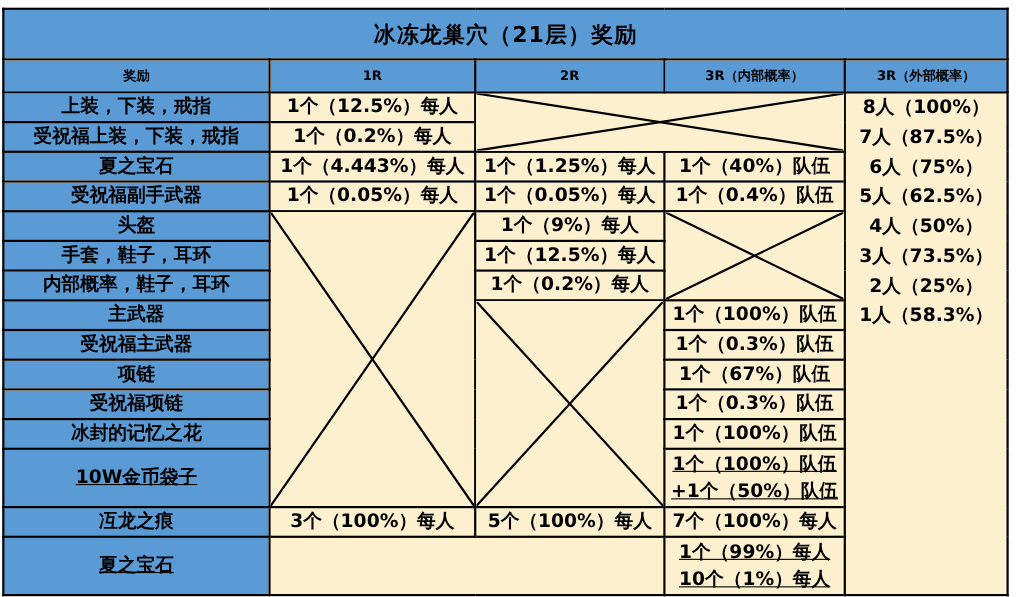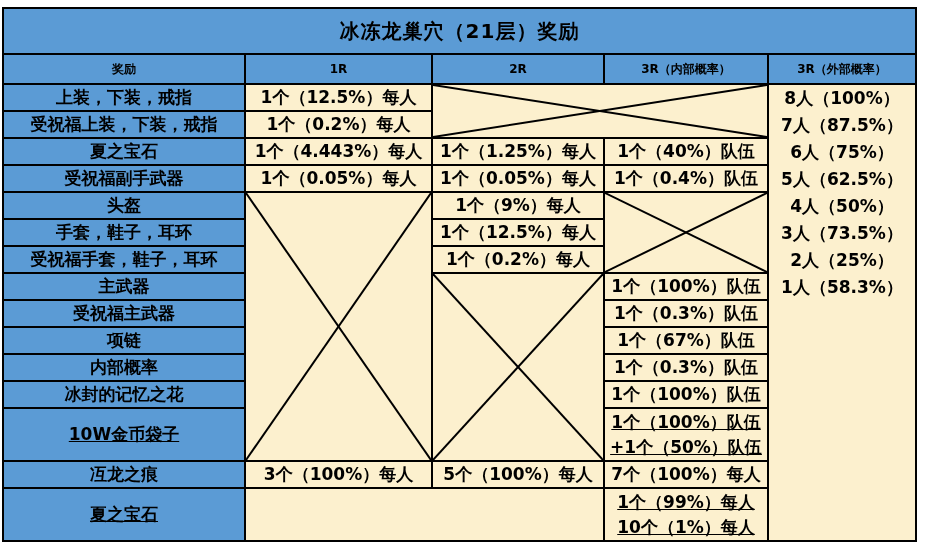--- a/index.html
+++ b/index.html
@@ -126,21 +126,21 @@
         </svg>
       </td>
     </tr>
 
     <tr class="row">
       <td class="blue">手套，鞋子，耳环</td>
       <td class="cream">1个（12.5%）每人</td>
     </tr>
 
     <tr class="row">
-      <td class="blue">受祝福手套，鞋子，耳环</td>
+      <td class="blue">内部概率，鞋子，耳环</td>
       <td class="cream">1个（0.2%）每人</td>
     </tr>
 
     <tr class="row">
       <td class="blue">主武器</td>
       <td class="cream x-cell" rowspan="6">
         <svg viewBox="0 0 100 100" preserveAspectRatio="none">
           <line x1="0" y1="0" x2="100" y2="100" stroke="#000" stroke-width="2" vector-effect="non-scaling-stroke"></line>
           <line x1="0" y1="100" x2="100" y2="0" stroke="#000" stroke-width="2" vector-effect="non-scaling-stroke"></line>
         </svg>
@@ -152,21 +152,21 @@
       <td class="blue">受祝福主武器</td>
       <td class="cream">1个（0.3%）队伍</td>
     </tr>
 
     <tr class="row">
       <td class="blue">项链</td>
       <td class="cream">1个（67%）队伍</td>
     </tr>
 
     <tr class="row">
-      <td class="blue">内部概率</td>
+      <td class="blue">受祝福项链</td>
       <td class="cream">1个（0.3%）队伍</td>
     </tr>
 
     <tr class="row">
       <td class="blue">冰封的记忆之花</td>
       <td class="cream">1个（100%）队伍</td>
     </tr>
 
     <tr class="row-tall">
       <td class="blue">10W金币袋子</td>

